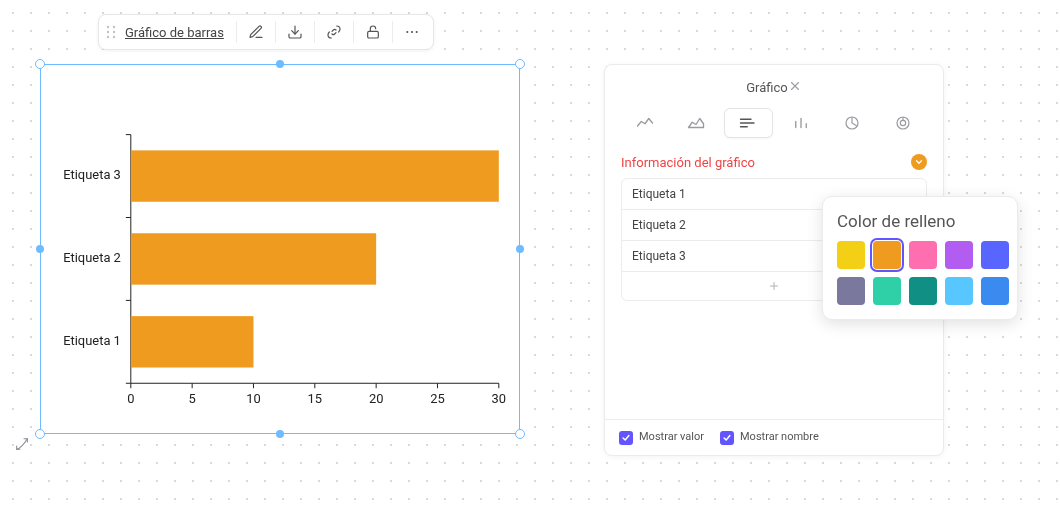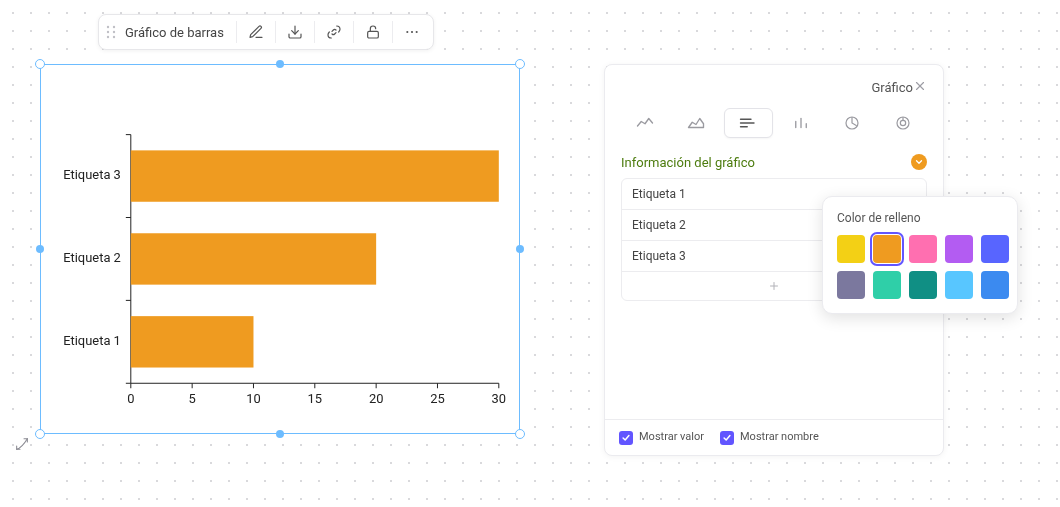--- a/index.html
+++ b/index.html
@@ -26,21 +26,21 @@
     align-items: center;
     background: #fff;
     border: 1px solid #e7e7ea;
     border-radius: 8px;
     box-shadow: 0 1px 4px rgba(0,0,0,0.06);
     height: 36px;
     padding: 0 4px;
   }
   .toolbar .sep { width:1px; height:22px; background:#ececef; margin:0 2px;}
   .tb-btn { width:34px; height:34px; display:flex; align-items:center; justify-content:center; color:#555; border-radius:6px; cursor:pointer;}
-  .tb-title { padding:0 10px 0 4px; color:#444; }
+  .tb-title { padding:0 10px 0 4px; color:#444;text-decoration:underline; }
   .tb-handle { width:16px; height:30px; display:flex; align-items:center; justify-content:center; color:#b8b8bf; margin-right:2px; cursor:grab;}
   .tb-handle svg{width:10px;height:14px;}
 
   
   .chartwrap { position:absolute; left:40px; top:64px; width:480px; height:370px; }
   .chartbox { width:100%; height:100%; background:#fff; border:1.5px solid #6dbcff; border-radius:2px; }
   .handle{position:absolute;width:10px;height:10px;border-radius:50%;background:#fff;border:1.5px solid #6dbcff;}
   .h-tl{left:-5px;top:-5px;} .h-tr{right:-5px;top:-5px;} .h-bl{left:-5px;bottom:-5px;} .h-br{right:-5px;bottom:-5px;}
   .edge-dot{position:absolute;width:8px;height:8px;border-radius:50%;background:#6dbcff;}
   .e-top{left:calc(50% - 4px);top:-4px;} .e-bot{left:calc(50% - 4px);bottom:-4px;}
@@ -56,30 +56,30 @@
   
   .resize-ico{position:absolute;left:14px;top:436px;color:#8a8a92;}
 
   
   .panel {
     position:absolute; left:604px; top:64px; width:340px; height:392px;
     background:#fff; border:1px solid #ebebef; border-radius:8px;
     box-shadow:0 1px 6px rgba(0,0,0,0.05);
     display:flex; flex-direction:column;
   }
-  .panel-head{display:flex;align-items:center;justify-content:flex-end;padding:14px 16px 12px 16px;}
+  .panel-head{display:flex;align-items:center;justify-content:center;padding:14px 16px 12px 16px;}
   .panel-head .title{color:#555;font-size:13px;}
   .close-ico{color:#9d9da5;cursor:pointer;}
 
   .type-row{display:flex;gap:4px;padding:0 16px 10px 16px;}
   .type-btn{flex:1;height:30px;display:flex;align-items:center;justify-content:center;border-radius:6px;color:#9a9aa0;cursor:pointer;}
   .type-btn.active{background:#fff;border:1px solid #e3e3e8;color:#555;box-shadow:0 1px 2px rgba(0,0,0,0.04);}
 
   .section-head{display:flex;align-items:center;justify-content:space-between;padding:6px 16px 8px 16px;}
-  .section-head .label{color:#4d7c0f;}
+  .section-head .label{color:#ef4444;}
   .chev{width:16px;height:16px;background:#ef9b20;border-radius:50%;display:flex;align-items:center;justify-content:center;color:#fff;cursor:pointer;}
   .chev svg{width:10px;height:10px;}
 
   .table{margin:0 16px;border:1px solid #ececef;border-radius:6px;}
   .row{display:flex;align-items:center;height:31px;border-bottom:1px solid #ececef;padding:0 10px;font-size:12px;color:#444;}
   .row:last-child{border-bottom:none;}
   .addrow{height:28px;display:flex;align-items:center;justify-content:center;color:#b2b2b8;cursor:pointer;}
 
   .panel-foot{margin-top:auto;border-top:1px solid #ececef;padding:10px 14px;display:flex;gap:16px;font-size:11px;color:#555;}
   .chk{display:flex;align-items:flex-start;gap:6px;cursor:pointer;line-height:1.2;}
@@ -89,21 +89,21 @@
   .chk .txt{max-width:84px;}
   .chk.on .box svg{width:10px;height:10px;}
 
   
   .pop {
     position:absolute; left:822px; top:196px; width:196px;
     background:#fff;border:1px solid #ebebef;border-radius:10px;
     box-shadow:0 4px 16px rgba(0,0,0,0.12);
     padding:14px 14px 14px 14px;
   }
-  .pop .plabel{color:#555;font-size:12px;margin-bottom:10px;}
+  .pop .plabel{color:#555;font-size:17px;margin-bottom:10px;}
   .swatch-grid{display:grid;grid-template-columns:repeat(5,28px);gap:8px;}
   .swatch{width:28px;height:28px;border-radius:4px;cursor:pointer;}
   .swatch.sel{outline:2px solid #6255ff;outline-offset:1px;}
 </style>
 </head>
 <body>
 
 <div class="toolbar">
   <div class="tb-handle">
     <svg viewBox="0 0 10 14">

